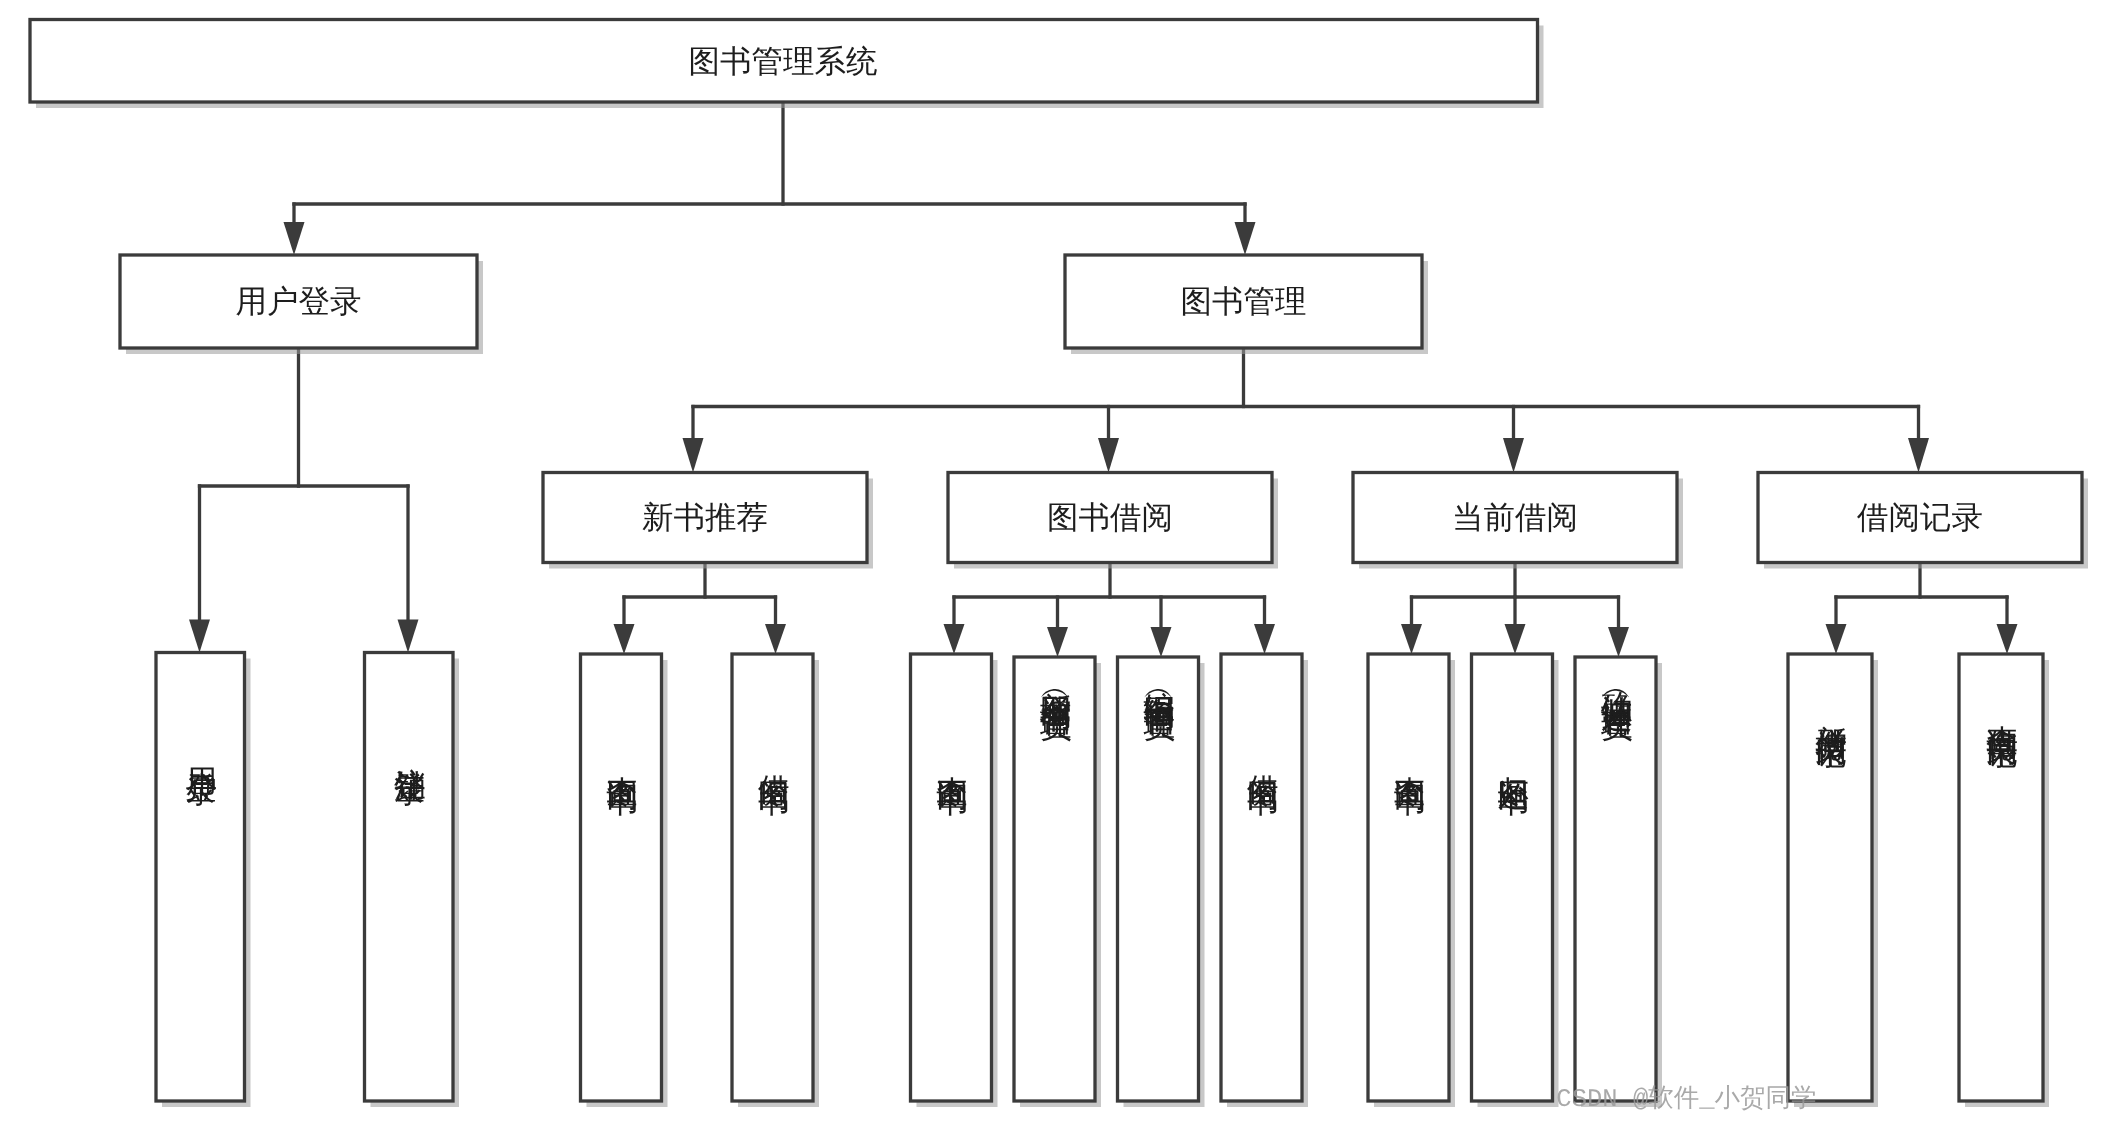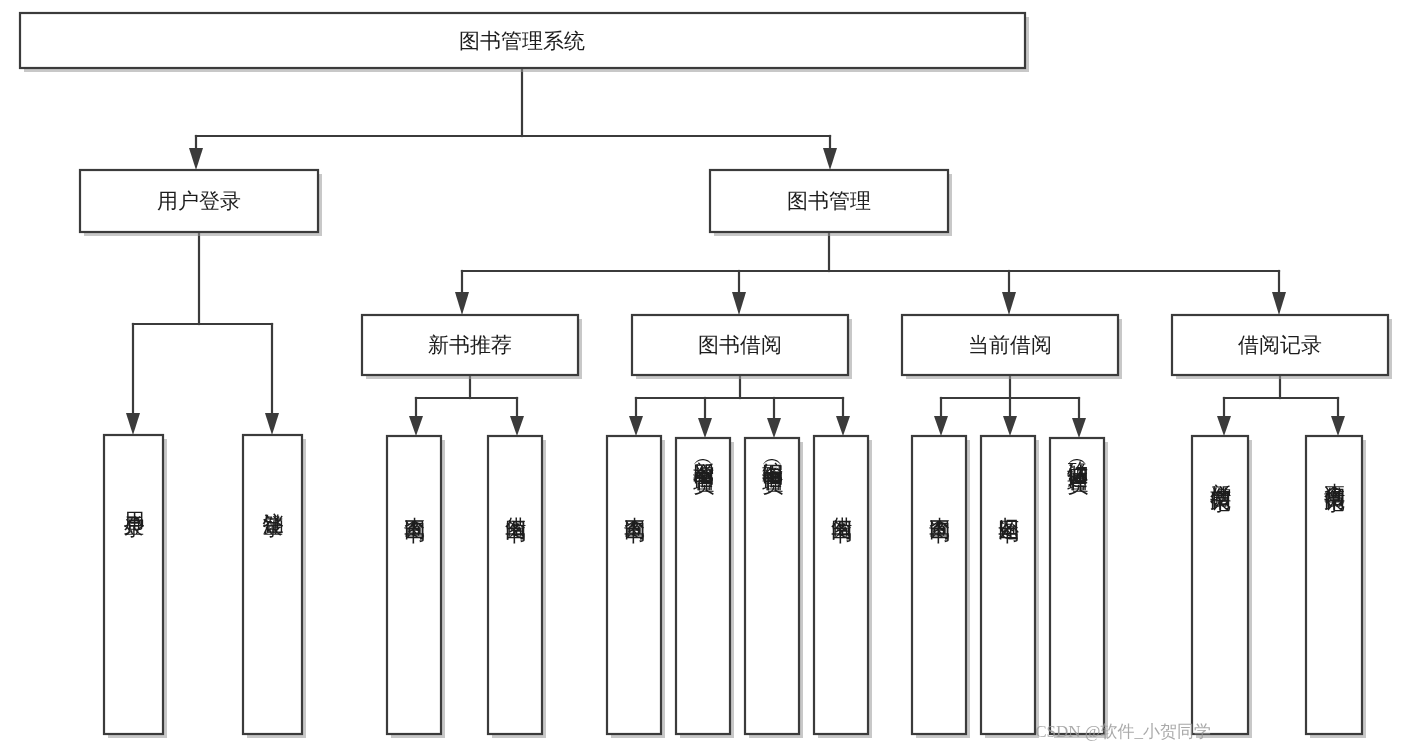--- a/index.html
+++ b/index.html
@@ -67,21 +67,21 @@
     font-size: 21px;
     line-height: 1.22;
     color: #1d1d1d;
     letter-spacing: 2px;
     white-space: nowrap;
   }
   .watermark {
     position: absolute;
     right: 8px;
     bottom: 4px;
-    font-family: Liberation Serif, serif;
+    font-family: Liberation Mono, monospace;
     font-size: 17px;
     color: #9b9b9b;
     opacity: 0.85;
     white-space: nowrap;
     pointer-events: none;
   }
 </style>
 </head>
 <body>
 

